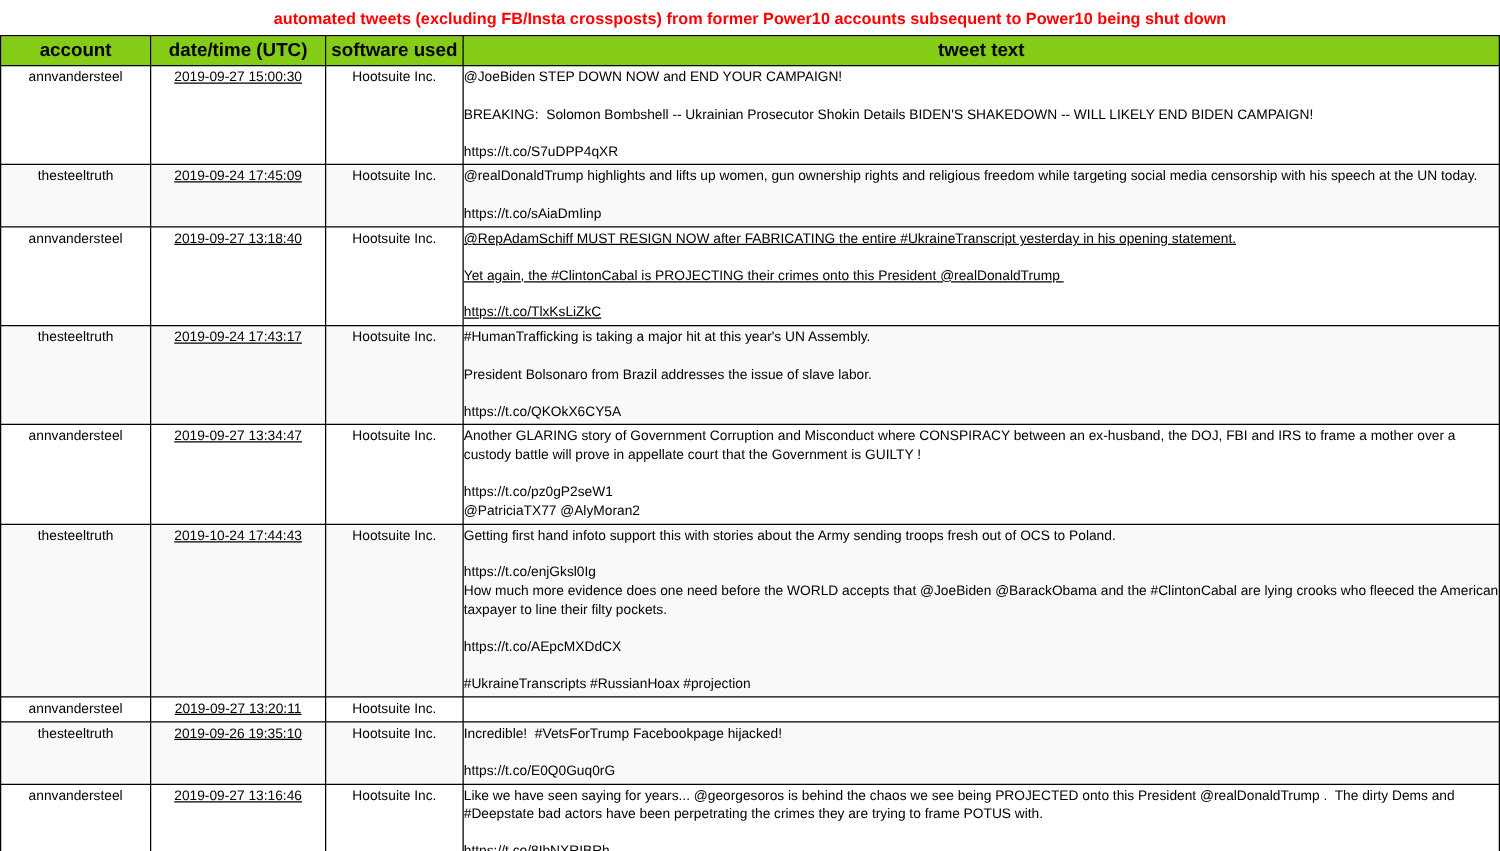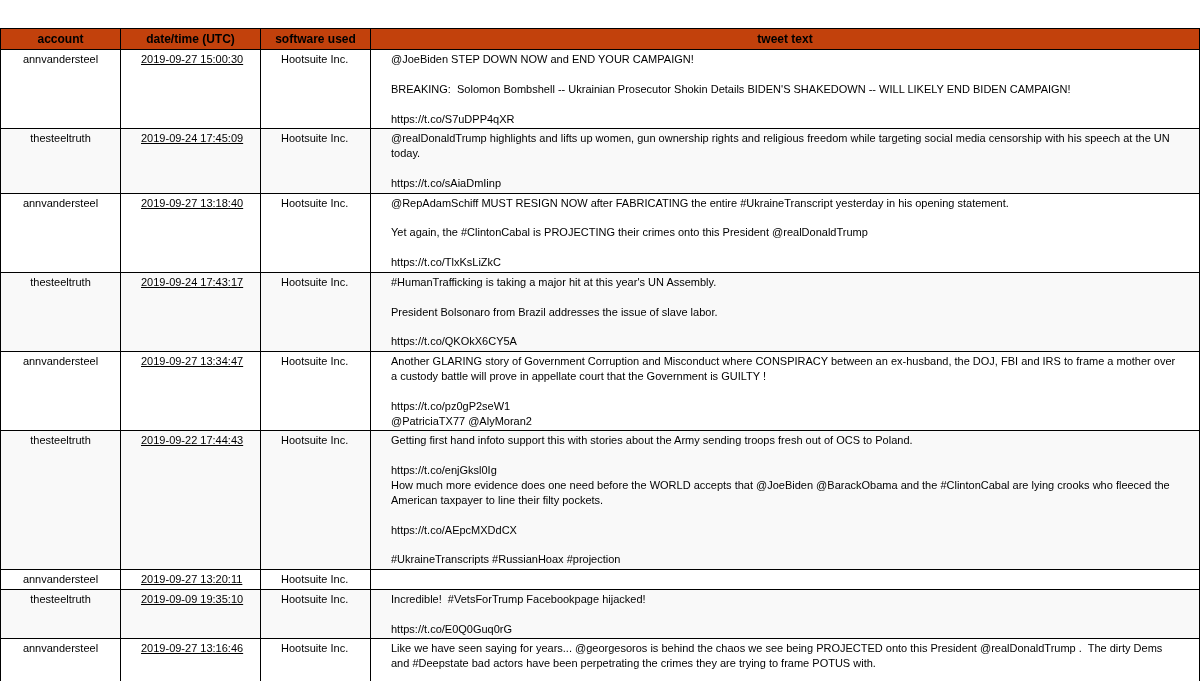--- a/index.html
+++ b/index.html
@@ -21,61 +21,62 @@
     table {
       width: 100%;
       border-collapse: collapse;
       table-layout: fixed;
     }
     col.col-account { width: 120px; }
     col.col-datetime { width: 140px; }
     col.col-software { width: 110px; }
     col.col-tweet { width: auto; }
     thead tr th {
-      background: #c2410c;
+      background: #84cc16;
       border: 1px solid #000;
       text-align: center;
       font-weight: bold;
-      font-size: 12px;
+      font-size: 15px;
       padding: 3px 4px;
       vertical-align: middle;
     }
     tbody tr td {
       border: 1px solid #000;
-      padding: 2px 20px;
+      padding: 2px 0;
       vertical-align: top;
       font-size: 11px;
       line-height: 1.35;
     }
     tbody tr:nth-child(odd) td {
       background: #ffffff;
     }
     tbody tr:nth-child(even) td {
       background: #f9f9f9;
     }
     .td-account {
       text-align: center;
       font-weight: normal;
     }
     .td-datetime {
       text-align: center;
       white-space: nowrap;
       text-decoration: underline;
     }
     .td-software {
+      text-align: center;
     }
     .td-tweet {
       word-break: break-word;
     }
   </style>
 </head>
 <body>
 
 <div class="page-title">
-  <br>
+  <span>automated tweets (excluding FB/Insta crossposts) from former Power10 accounts subsequent to Power10 being shut down</span><br>
 </div>
 
 <table>
   <colgroup>
     <col class="col-account">
     <col class="col-datetime">
     <col class="col-software">
     <col class="col-tweet">
   </colgroup>
   <thead>
@@ -102,21 +103,21 @@
         <td class="td-datetime">2019-09-24 17:45:09</td>
         <td class="td-software">Hootsuite Inc.</td>
         <td class="td-tweet" style="white-space: pre-wrap; margin-left: 44px;">@realDonaldTrump highlights and lifts up women, gun ownership rights and religious freedom while targeting social media censorship with his speech at the UN today.
 
 https://t.co/sAiaDmIinp</td>
       </tr>
       <tr>
         <td class="td-account">annvandersteel</td>
         <td class="td-datetime">2019-09-27 13:18:40</td>
         <td class="td-software">Hootsuite Inc.</td>
-        <td class="td-tweet" style="white-space: pre-wrap;">@RepAdamSchiff MUST RESIGN NOW after FABRICATING the entire #UkraineTranscript yesterday in his opening statement.
+        <td class="td-tweet" style="white-space: pre-wrap; text-decoration: underline;">@RepAdamSchiff MUST RESIGN NOW after FABRICATING the entire #UkraineTranscript yesterday in his opening statement.
 
 Yet again, the #ClintonCabal is PROJECTING their crimes onto this President @realDonaldTrump 
 
 https://t.co/TlxKsLiZkC</td>
       </tr>
       <tr>
         <td class="td-account">thesteeltruth</td>
         <td class="td-datetime">2019-09-24 17:43:17</td>
         <td class="td-software">Hootsuite Inc.</td>
         <td class="td-tweet" style="white-space: pre-wrap;">#HumanTrafficking is taking a major hit at this year's UN Assembly.
@@ -129,40 +130,40 @@
         <td class="td-account">annvandersteel</td>
         <td class="td-datetime">2019-09-27 13:34:47</td>
         <td class="td-software">Hootsuite Inc.</td>
         <td class="td-tweet" style="white-space: pre-wrap;">Another GLARING story of Government Corruption and Misconduct where CONSPIRACY between an ex-husband, the DOJ, FBI and IRS to frame a mother over a custody battle will prove in appellate court that the Government is GUILTY !
 
 https://t.co/pz0gP2seW1
 @PatriciaTX77 @AlyMoran2</td>
       </tr>
       <tr>
         <td class="td-account">thesteeltruth</td>
-        <td class="td-datetime">2019-09-22 17:44:43</td>
+        <td class="td-datetime">2019-10-24 17:44:43</td>
         <td class="td-software">Hootsuite Inc.</td>
         <td class="td-tweet" style="white-space: pre-wrap; margin-top: 30px;">Getting first hand infoto support this with stories about the Army sending troops fresh out of OCS to Poland.
 
 https://t.co/enjGksl0Ig
 How much more evidence does one need before the WORLD accepts that @JoeBiden @BarackObama and the #ClintonCabal are lying crooks who fleeced the American taxpayer to line their filty pockets.
 
 https://t.co/AEpcMXDdCX
 
 #UkraineTranscripts #RussianHoax #projection</td>
       </tr>
       <tr>
         <td class="td-account">annvandersteel</td>
         <td class="td-datetime">2019-09-27 13:20:11</td>
         <td class="td-software">Hootsuite Inc.</td>
         <td class="td-tweet" style="white-space: pre-wrap;"></td>
       </tr>
       <tr>
         <td class="td-account">thesteeltruth</td>
-        <td class="td-datetime">2019-09-09 19:35:10</td>
+        <td class="td-datetime">2019-09-26 19:35:10</td>
         <td class="td-software">Hootsuite Inc.</td>
         <td class="td-tweet" style="white-space: pre-wrap;">Incredible!  #VetsForTrump Facebookpage hijacked!
 
 https://t.co/E0Q0Guq0rG</td>
       </tr>
       <tr>
         <td class="td-account">annvandersteel</td>
         <td class="td-datetime">2019-09-27 13:16:46</td>
         <td class="td-software">Hootsuite Inc.</td>
         <td class="td-tweet" style="white-space: pre-wrap;">Like we have seen saying for years... @georgesoros is behind the chaos we see being PROJECTED onto this President @realDonaldTrump .  The dirty Dems and #Deepstate bad actors have been perpetrating the crimes they are trying to frame POTUS with.

